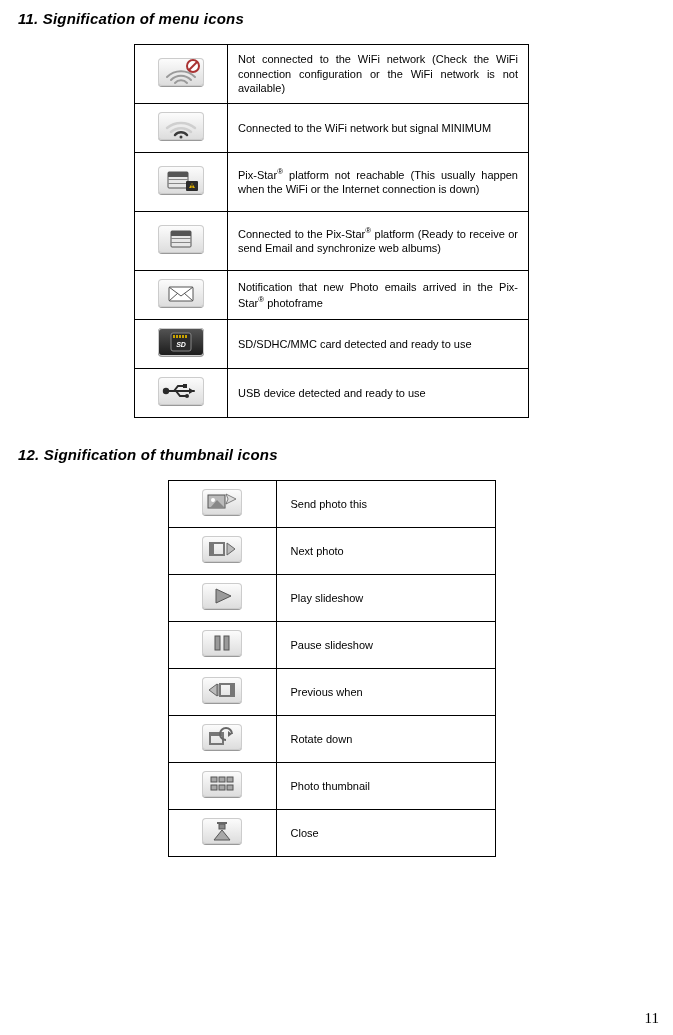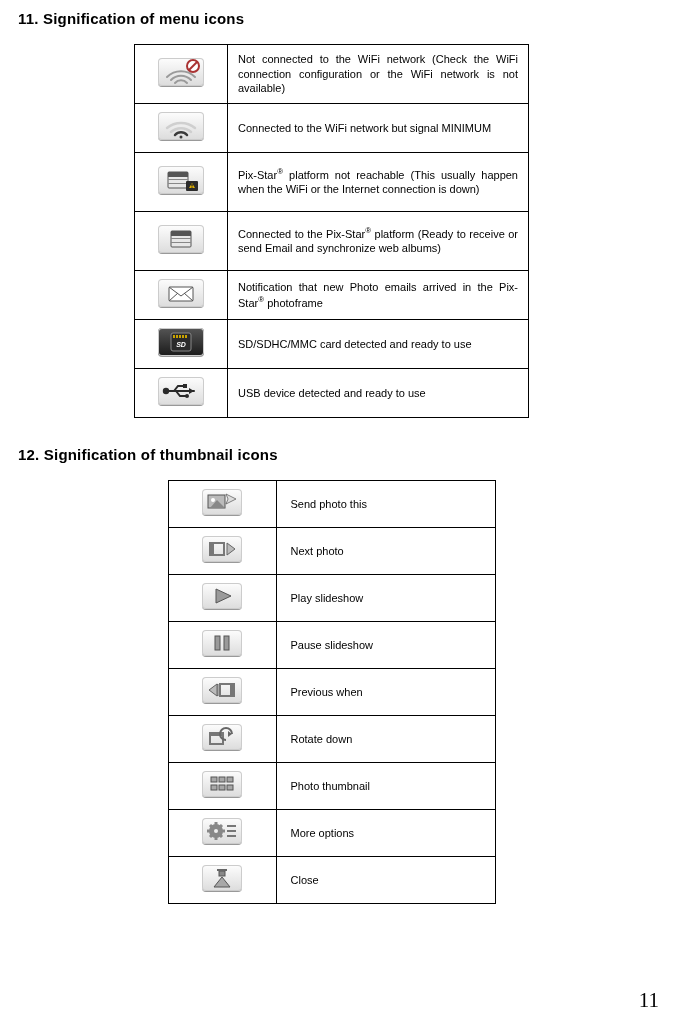--- a/index.html
+++ b/index.html
@@ -1,26 +1,26 @@
 <!DOCTYPE html>
 <html><head>
 <meta charset="utf-8">
 <style>
   html,body{margin:0;padding:0;background:#fff;font-family:"Trebuchet MS","Lucida Sans",Arial,sans-serif;color:#000;}
   .page{width:673px;height:1035px;position:relative;box-sizing:border-box;padding:8px 28px 0 18px;}
-  h2{font-size:15px;font-weight:bold;margin:2px 0 14px 0;letter-spacing:0.2px;}
+  h2{font-size:15px;font-style:italic;font-weight:bold;margin:2px 0 14px 0;letter-spacing:0.2px;}
   table{border-collapse:collapse;margin:17px auto 28px auto;}
   td{border:1px solid #000;font-size:11px;line-height:1.35;vertical-align:middle;text-align:justify;}
   .t1 td.ic{width:80px;height:42px;text-align:center;padding:4px 6px;}
   .t1 td.ic.h1{height:50px;} .t1 td.ic.h2{height:40px;} .t1 td.ic.h3{height:40px;}
   .t1 td.tx{width:280px;padding:4px 10px;}
   .t2 td.ic{width:95px;height:38px;text-align:center;padding:4px 6px;}
   .t2 td.tx{width:190px;padding:4px 14px;}
   sup{font-size:8px;vertical-align:super;}
-  .pagenum{position:absolute;right:14px;bottom:22px;font-family:"Times New Roman",serif;font-size:21px;}
+  .pagenum{position:absolute;right:14px;bottom:8px;font-family:"Times New Roman",serif;font-size:15px;}
 
   
   .card{display:inline-block;width:46px;height:28px;border-radius:4px;position:relative;
         background:linear-gradient(#fdfdfd,#dcdcdc);box-shadow:0 1px 0 #999,inset 0 0 0 1px #ccc;}
   .card>svg{position:absolute;left:0;top:0;}
   
   .t2 .card{width:40px;height:26px;}
 </style>
 </head>
 <body>
@@ -218,42 +218,20 @@
                   <rect x="17" y="14" width="6" height="5"></rect>
                   <rect x="25" y="14" width="6" height="5"></rect>
                 </g>
               </svg></span></td>
       <td class="tx">Photo thumbnail</td>
         </tr>
     <tr>
           <td class="ic">
       <span class="card">
         <svg viewBox="0 0 40 26">
-                <circle cx="14" cy="13" r="7" fill="#888"></circle>
-                <circle cx="14" cy="13" r="2.5" fill="#ddd"></circle>
-        <g stroke="#888" stroke-width="3">
-                  <line x1="14" y1="4" x2="14" y2="22"></line>
-                  <line x1="5" y1="13" x2="23" y2="13"></line>
-                  <line x1="8" y1="7" x2="20" y2="19"></line>
-                  <line x1="20" y1="7" x2="8" y2="19"></line>
-                </g>
-        <circle cx="14" cy="13" r="5.5" fill="#888"></circle>
-                <circle cx="14" cy="13" r="2" fill="#eee"></circle>
-        <g stroke="#777" stroke-width="2">
-                  <line x1="25" y1="8" x2="34" y2="8"></line>
-                  <line x1="25" y1="13" x2="34" y2="13"></line>
-                  <line x1="25" y1="18" x2="34" y2="18"></line>
-                </g>
-              </svg></span></td>
-      <td class="tx">More options</td>
-        </tr>
-    <tr>
-          <td class="ic">
-      <span class="card">
-        <svg viewBox="0 0 40 26">
                 <polygon points="12,22 28,22 20,12" fill="#a8a8a8" stroke="#555"></polygon>
                 <rect x="17" y="6" width="6" height="5" fill="#888" stroke="#555"></rect>
                 <rect x="15" y="4" width="10" height="2" fill="#666"></rect>
               </svg></span></td>
       <td class="tx">Close</td>
         </tr>
   </tbody>
     </table>
 
   <div class="pagenum">11</div>

